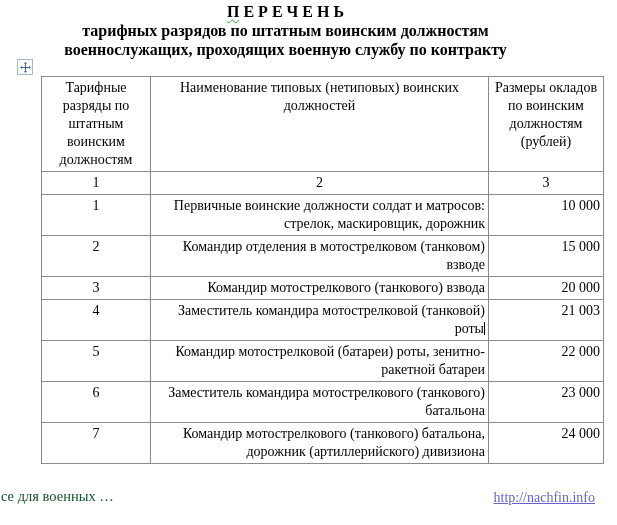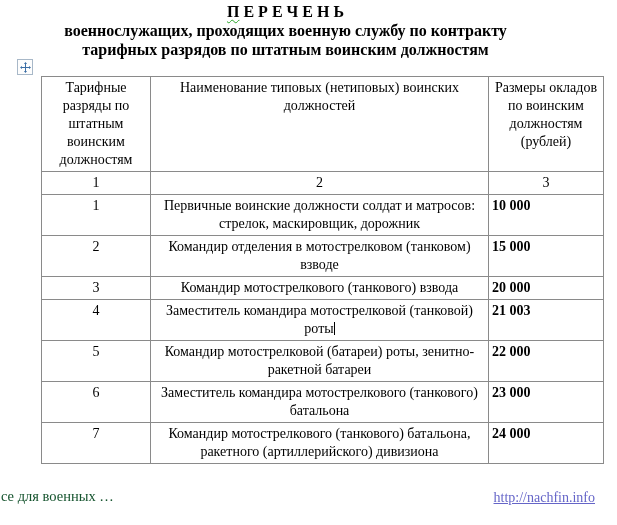--- a/index.html
+++ b/index.html
@@ -44,22 +44,22 @@
   }
   table.doc-table td {
     border: 1px solid #8a8a8a;
     vertical-align: top;
     padding: 2px 3px;
     overflow: hidden;
   }
   td.hc { text-align: center; }
   td.nc { text-align: center; padding: 1px 3px; }
   td.c1 { text-align: center; }
-  td.c2 { text-align: center; padding-left: 5px; padding-right: 4px; }
-  td.c3 { text-align: left; font-weight: bold; }
+  td.c2 { text-align: right; padding-left: 5px; padding-right: 4px; }
+  td.c3 { text-align: right; }
 
   .caret {
     display: inline-block; width: 1px; height: 13px;
     background: #000; vertical-align: -2px; margin-left: 0;
   }
 
   
   .footer-left {
     position: absolute; left: 1px; top: 488px;
     color: #14532d; font-size: 14.5px;
@@ -68,22 +68,22 @@
     position: absolute; top: 490px; right: 22px;
     color: #6565c8; text-decoration: underline;
     font-size: 14px; cursor: pointer;
   }
 </style>
 </head>
 <body>
 
 <div class="title-block">
   <div><span class="squiggle">П</span><span> Е Р Е Ч Е Н Ь</span></div>
+  <div>тарифных разрядов по штатным воинским должностям</div>
   <div>военнослужащих, проходящих военную службу по контракту</div>
-  <div>тарифных разрядов по штатным воинским должностям</div>
 </div>
 
 <div class="move-handle">
   <svg width="11" height="11" viewBox="0 0 12 12" aria-hidden="true">
     <g stroke="#3b6ea5" stroke-width="1.1" fill="#3b6ea5">
       <line x1="6" y1="2" x2="6" y2="10"></line>
       <line x1="2" y1="6" x2="10" y2="6"></line>
       <path d="M6 0 L4.3 2.2 L7.7 2.2 Z" stroke="none"></path>
       <path d="M6 12 L4.3 9.8 L7.7 9.8 Z" stroke="none"></path>
       <path d="M0 6 L2.2 4.3 L2.2 7.7 Z" stroke="none"></path>
@@ -141,20 +141,20 @@
   </tr>
 
   <tr>
     <td class="c1">6</td>
     <td class="c2">Заместитель командира мотострелкового (танкового) батальона</td>
     <td class="c3">23 000</td>
   </tr>
 
   <tr>
     <td class="c1">7</td>
-    <td class="c2">Командир мотострелкового (танкового) батальона, ракетного (артиллерийского) дивизиона</td>
+    <td class="c2">Командир мотострелкового (танкового) батальона, дорожник (артиллерийского) дивизиона</td>
     <td class="c3">24 000</td>
   </tr>
 </tbody>
 </table>
 
 <div class="footer-left">се для военных …</div>
 <a class="footer-link">http://nachfin.info</a>
 
 </body></html>

